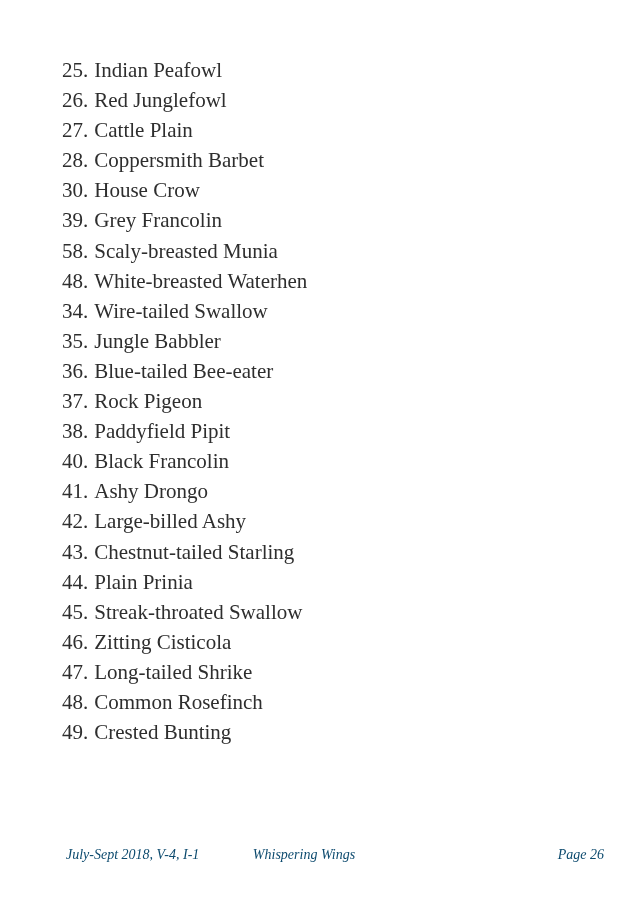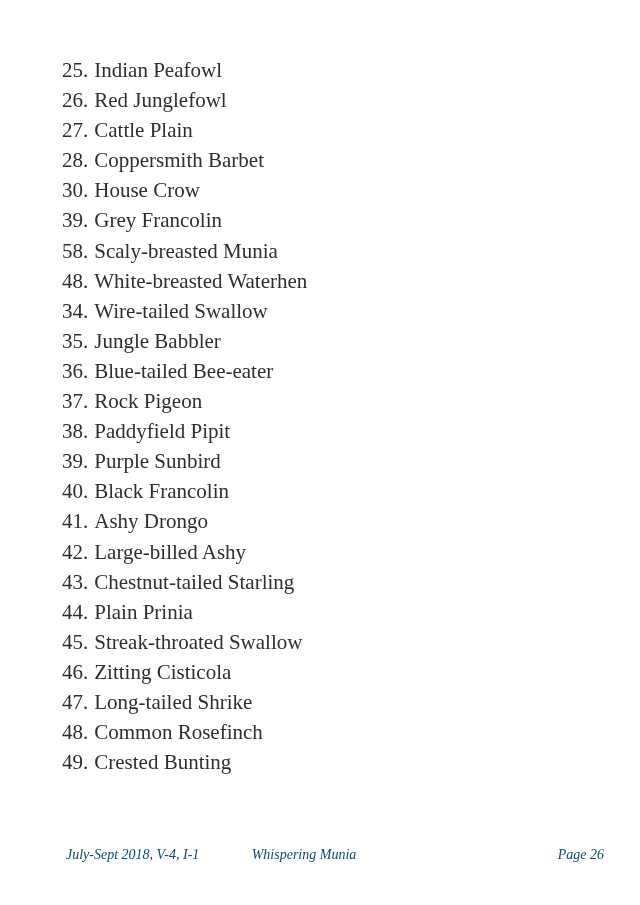--- a/index.html
+++ b/index.html
@@ -77,32 +77,31 @@
     <div class="row"><span class="num">28.</span><span class="nm">Coppersmith Barbet</span></div>
     <div class="row"><span class="num">30.</span><span class="nm">House Crow</span></div>
     <div class="row"><span class="num">39.</span><span class="nm">Grey Francolin</span></div>
     <div class="row"><span class="num">58.</span><span class="nm">Scaly-breasted Munia</span></div>
     <div class="row"><span class="num">48.</span><span class="nm">White-breasted Waterhen</span></div>
     <div class="row"><span class="num">34.</span><span class="nm">Wire-tailed Swallow</span></div>
     <div class="row"><span class="num">35.</span><span class="nm">Jungle Babbler</span></div>
     <div class="row"><span class="num">36.</span><span class="nm">Blue-tailed Bee-eater</span></div>
     <div class="row"><span class="num">37.</span><span class="nm">Rock Pigeon</span></div>
     <div class="row"><span class="num">38.</span><span class="nm">Paddyfield Pipit</span></div>
-    <div class="row"><span class="num">39.</span><span class="nm">Purple Sunbird</span></div>
     <div class="row"><span class="num">40.</span><span class="nm">Black Francolin</span></div>
     <div class="row"><span class="num">41.</span><span class="nm">Ashy Drongo</span></div>
     <div class="row"><span class="num">42.</span><span class="nm">Large-billed Ashy</span></div>
     <div class="row"><span class="num">43.</span><span class="nm">Chestnut-tailed Starling</span></div>
     <div class="row"><span class="num">44.</span><span class="nm">Plain Prinia</span></div>
     <div class="row"><span class="num">45.</span><span class="nm">Streak-throated Swallow</span></div>
     <div class="row"><span class="num">46.</span><span class="nm">Zitting Cisticola</span></div>
     <div class="row"><span class="num">47.</span><span class="nm">Long-tailed Shrike</span></div>
     <div class="row"><span class="num">48.</span><span class="nm">Common Rosefinch</span></div>
     <div class="row"><span class="num">49.</span><span class="nm">Crested Bunting</span></div>
   </div>
 
   <div class="footer">
     <span class="f-left">July-Sept 2018, V-4, I-1</span>
-    <span class="f-center">Whispering Munia</span>
+    <span class="f-center">Whispering Wings</span>
     <span class="f-right">Page 26</span>
   </div>
 
 </div>
 
 </body></html>

